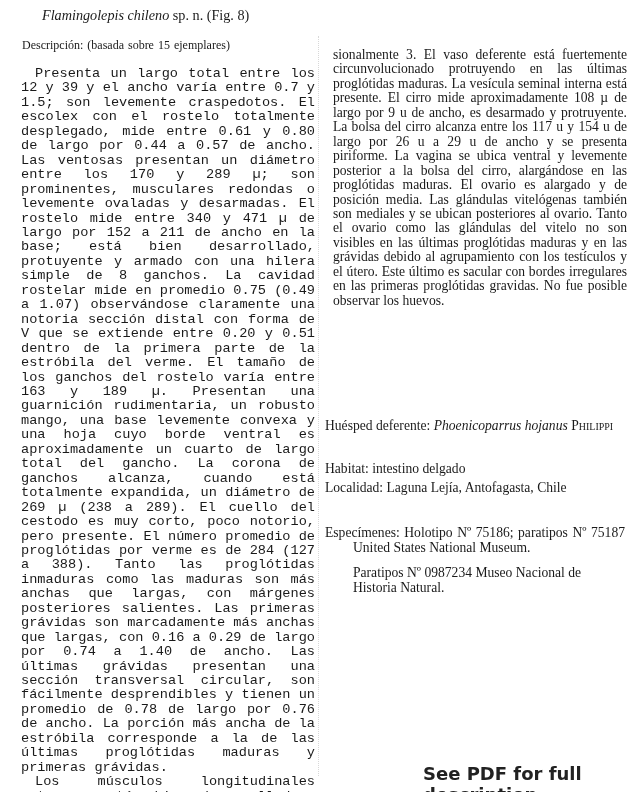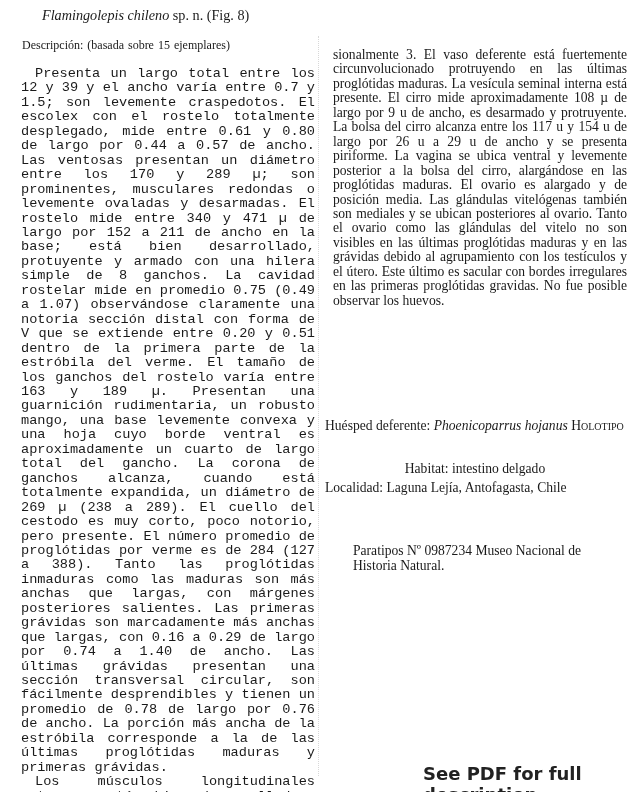--- a/index.html
+++ b/index.html
@@ -10,25 +10,25 @@
   .subhead { position: absolute; left: 22px; top: 38px; font-size: 12px; word-spacing: 1px; }
   .col { position: absolute; font-size: 13.6px; line-height: 14.45px; text-align: justify; hyphens: manual; }
   .col-left { left: 21px; top: 67px; width: 294px; font-family: Liberation Mono, monospace; }
   .col-right { left: 333px; top: 36px; width: 294px; margin-top: 12px; }
   .col p { margin: 0; text-indent: 14px; }
   .col p.noindent { text-indent: 0; }
   .divider { position: absolute; left: 318px; top: 36px; width: 1px; height: 740px;
              border-left: 1px dotted #d8d8d8; }
   .meta { position: absolute; left: 325px; width: 300px; font-size: 13.6px; line-height: 15px; }
   .meta .hang { padding-left: 28px; text-indent: -28px; text-align: justify; }
-  .meta .sub { padding-left: 28px; margin-top: 18px; }
+  .meta .sub { padding-left: 28px; margin-top: 10px; }
   .meta i { font-style: italic; }
   .smallcaps { font-variant: small-caps; }
   .host { top: 418px; }
-  .habitat { top: 461px; text-align: center; }
+  .habitat { top: 461px; }
   .locality { top: 480px; }
   .specimens { top: 525px; }
   .footer-note { position: absolute; left: 423px; top: 763px; font-family: "DejaVu Sans", sans-serif;
                  font-weight: bold; font-size: 18px; color: #222; }
 </style>
 </head>
 <body>
 
 <div class="title">
   <i>Flamingolepis chileno</i><span> sp. n. (Fig. 8)</span>
@@ -43,25 +43,26 @@
 
 <div class="divider"></div>
 
 <div class="col col-right">
   <p class="noindent">sionalmente 3. El vaso deferente está fuerte­mente circunvolucionado protruyendo en las últimas proglótidas maduras. La vesícula se­minal interna está presente. El cirro mide aproximadamente 108 µ de largo por 9 u de ancho, es desarmado y protruyente. La bol­sa del cirro alcanza entre los 117 u y 154 u de largo por 26 u a 29 u de ancho y se pre­senta piriforme. La vagina se ubica ventral y levemente posterior a la bolsa del cirro, alargándose en las proglótidas maduras. El ovario es alargado y de posición media. Las glándulas vitelógenas también son mediales y se ubican posteriores al ovario. Tanto el ovario como las glándulas del vitelo no son visibles en las últimas proglótidas maduras y en las grávidas debido al agrupamiento con los testículos y el útero. Este último es sacular con bordes irregulares en las prime­ras proglótidas gravidas. No fue posible ob­servar los huevos.</p>
 </div>
 
 <div class="meta host">
   <div class="hang">
     <span>Huésped deferente: </span><i>Phoenicoparrus hoja­nus</i>
-    <span class="smallcaps">Holotipo</span>
+    <span class="smallcaps">Philippi</span>
   </div>
 </div>
 
 <div class="meta habitat">Habitat:  intestino delgado</div>
 
 <div class="meta locality">Localidad:  Laguna Lejía, Antofagasta, Chile</div>
 
 <div class="meta specimens">
+  <div class="hang">Especímenes:  Holotipo Nº 75186; paratipos Nº 75187 United States National Mu­seum.</div>
   <div class="sub">Paratipos Nº 0987234 Museo Nacional de Historia Natural.</div>
 </div>
 
 <div class="footer-note">See PDF for full description</div>
 
 </body></html>

